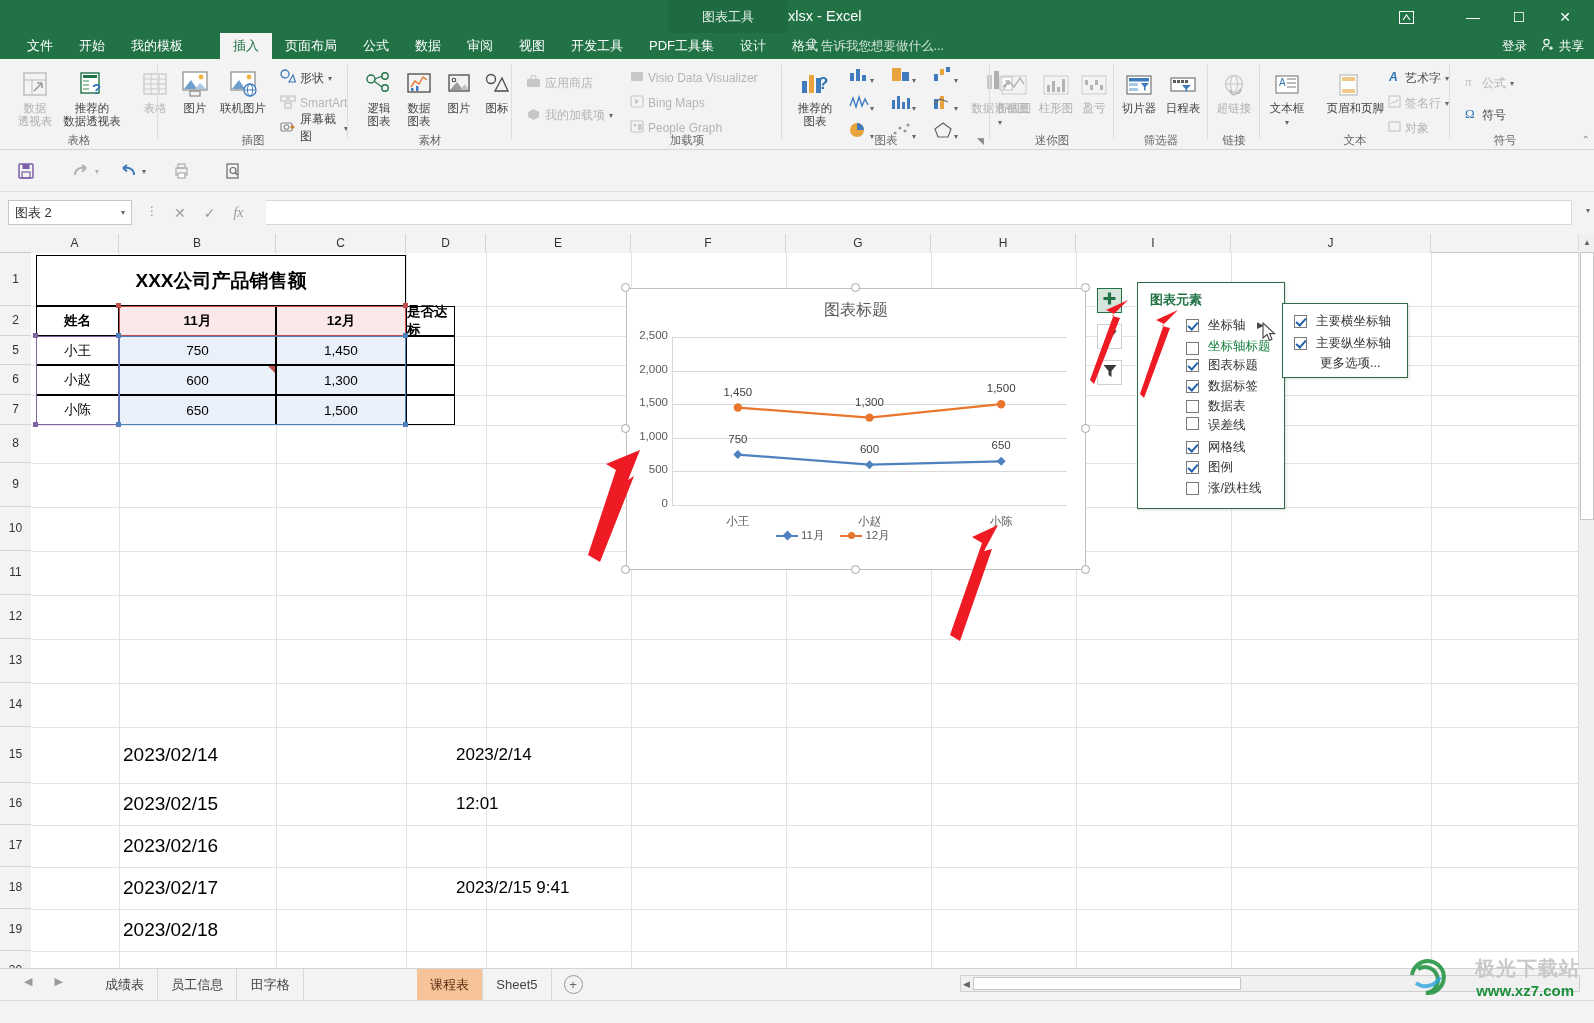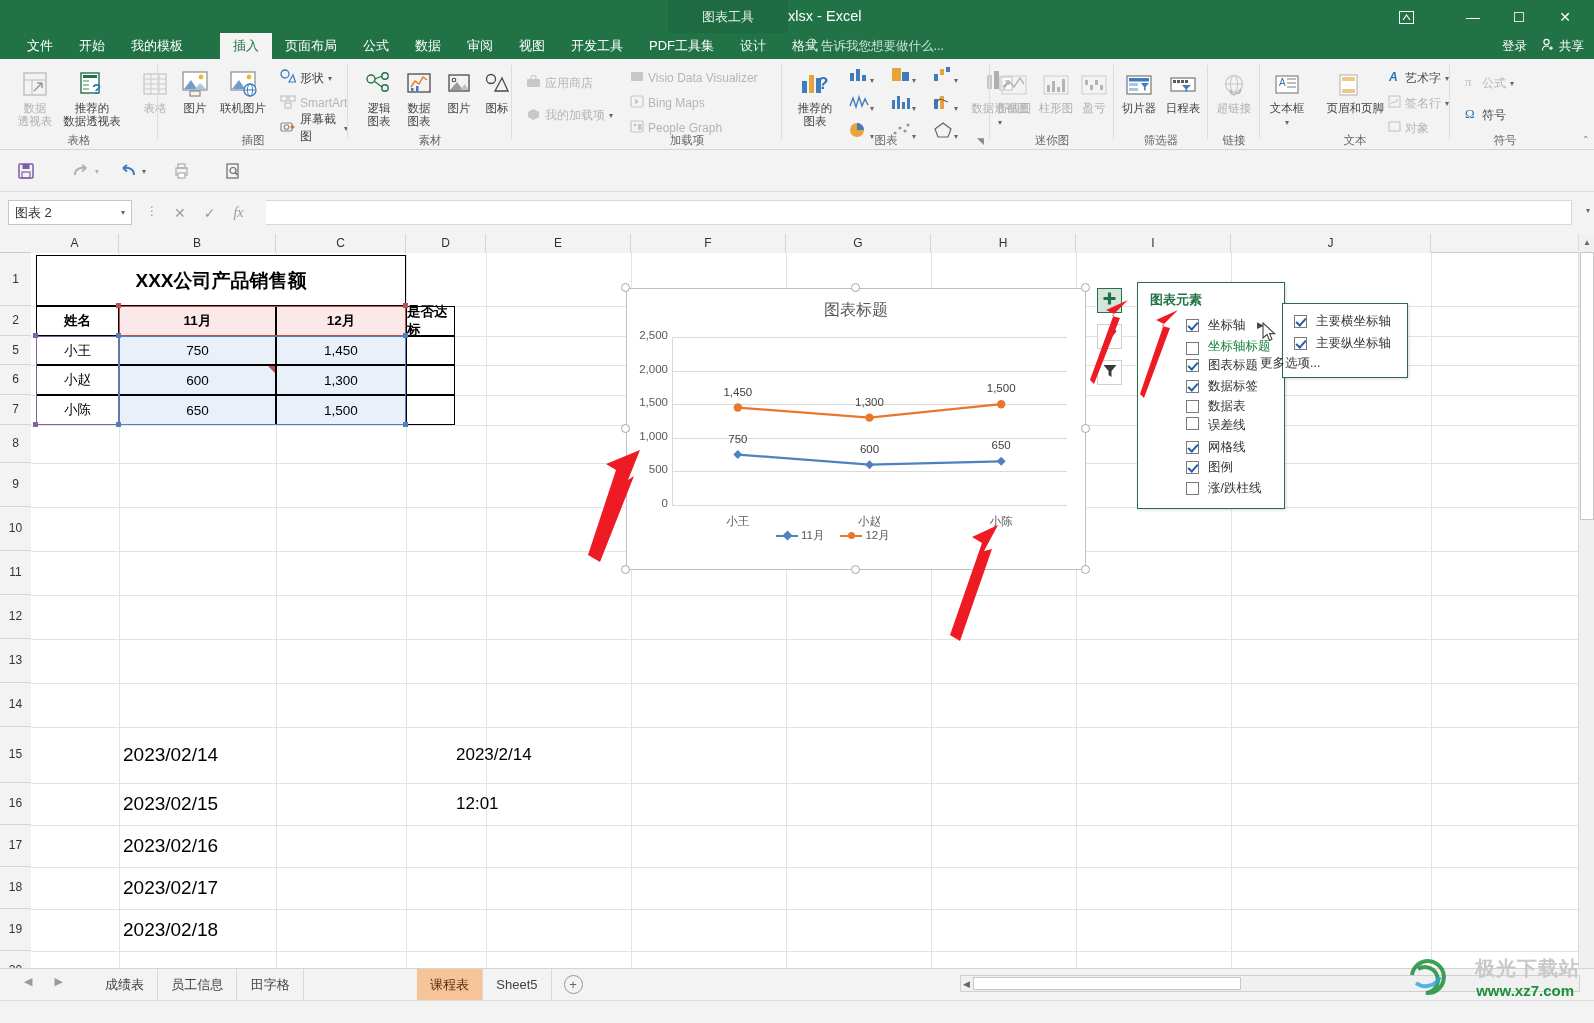--- a/index.html
+++ b/index.html
@@ -845,20 +845,21 @@
         <div style="position: absolute; left: 372px; top: 80px; width: 5px; height: 5px; background: rgb(79, 129, 189);"></div>
         <div style="position: absolute; left: 85px; top: 169px; width: 5px; height: 5px; background: rgb(79, 129, 189);"></div>
         <div style="position: absolute; left: 372px; top: 169px; width: 5px; height: 5px; background: rgb(79, 129, 189);"></div>
         <div style="position: absolute; left: 92px; top: 474px; width: 150px; height: 56px; display: flex; align-items: center; font-size: 19px; color: rgb(0, 0, 0);">2023/02/14</div>
         <div style="position: absolute; left: 92px; top: 530px; width: 150px; height: 42px; display: flex; align-items: center; font-size: 19px; color: rgb(0, 0, 0);">2023/02/15</div>
         <div style="position: absolute; left: 92px; top: 572px; width: 150px; height: 42px; display: flex; align-items: center; font-size: 19px; color: rgb(0, 0, 0);">2023/02/16</div>
         <div style="position: absolute; left: 92px; top: 614px; width: 150px; height: 42px; display: flex; align-items: center; font-size: 19px; color: rgb(0, 0, 0);">2023/02/17</div>
         <div style="position: absolute; left: 92px; top: 656px; width: 150px; height: 42px; display: flex; align-items: center; font-size: 19px; color: rgb(0, 0, 0);">2023/02/18</div>
         <div style="position: absolute; left: 425px; top: 474px; width: 180px; height: 56px; display: flex; align-items: center; font-size: 17px; color: rgb(0, 0, 0);">2023/2/14</div>
         <div style="position: absolute; left: 425px; top: 530px; width: 180px; height: 42px; display: flex; align-items: center; font-size: 17px; color: rgb(0, 0, 0);">12:01</div>
+        <div style="position: absolute; left: 425px; top: 614px; width: 180px; height: 42px; display: flex; align-items: center; font-size: 17px; color: rgb(0, 0, 0);">2023/2/15 9:41</div>
       </div>
   </div>
 
   <div class="vscroll">
     <div class="vs-up">▲</div>
     <div class="vs-thumb"></div>
   </div>
 
   <div class="tabstrip">
     <div class="navarrows">
@@ -1006,21 +1007,21 @@
     </div>
     <div class="ce-sub" style="left: 1282px; top: 303px; width: 126px; height: 75px;"></div>
     <div style="position: absolute; left: 1294px; top: 311px; height: 20px; display: flex; align-items: center; font-size: 12.5px; color: rgb(51, 51, 51);">
       <span class="cb checked"></span>
       <span>主要横坐标轴</span>
     </div>
     <div style="position: absolute; left: 1294px; top: 333px; height: 20px; display: flex; align-items: center; font-size: 12.5px; color: rgb(51, 51, 51);">
       <span class="cb checked"></span>
       <span>主要纵坐标轴</span>
     </div>
-    <div class="ce-more" style="position: absolute; left: 1260px; top: 355px; font-size: 12.5px; color: rgb(51, 51, 51);">更多选项...</div>
+    <div class="ce-more" style="position: absolute; left: 1320px; top: 355px; font-size: 12.5px; color: rgb(51, 51, 51);">更多选项...</div>
     <div class="cursor" style="left: 1262px; top: 322px;"><svg width="16" height="22" viewBox="0 0 16 22">
         <path d="M1 1 L1 16 L5 12.5 L7.5 18.5 L10 17.3 L7.6 11.6 L12.6 11.6 Z" fill="#fff" stroke="#444" stroke-width="1.1"></path>
       </svg></div>
     <div class="redarrow" style="left: 588px; top: 450px; width: 56px; height: 115px;"><svg width="56" height="115" viewBox="0 0 56 115">
         <polygon points="52,0 40,30 46,26 12,112 0,105 28,20 18,14" fill="#ee1b24"></polygon>
       </svg></div>
     <div class="redarrow" style="left: 950px; top: 525px; width: 52px; height: 120px;"><svg width="52" height="120" viewBox="0 0 52 120">
         <polygon points="48,0 34,26 42,24 10,116 0,110 32,18 22,12" fill="#ee1b24"></polygon>
       </svg></div>
     <div class="redarrow" style="left: 1090px; top: 300px; width: 40px; height: 88px;"><svg width="40" height="88" viewBox="0 0 40 88">

